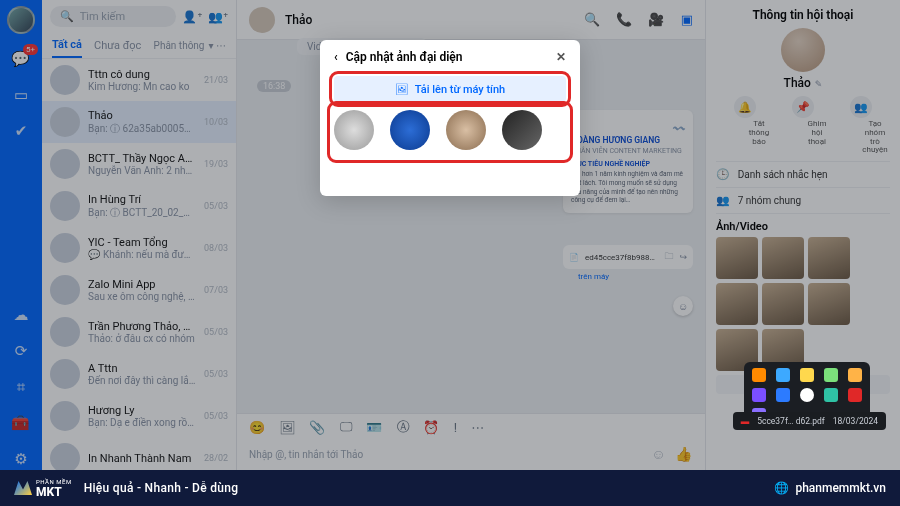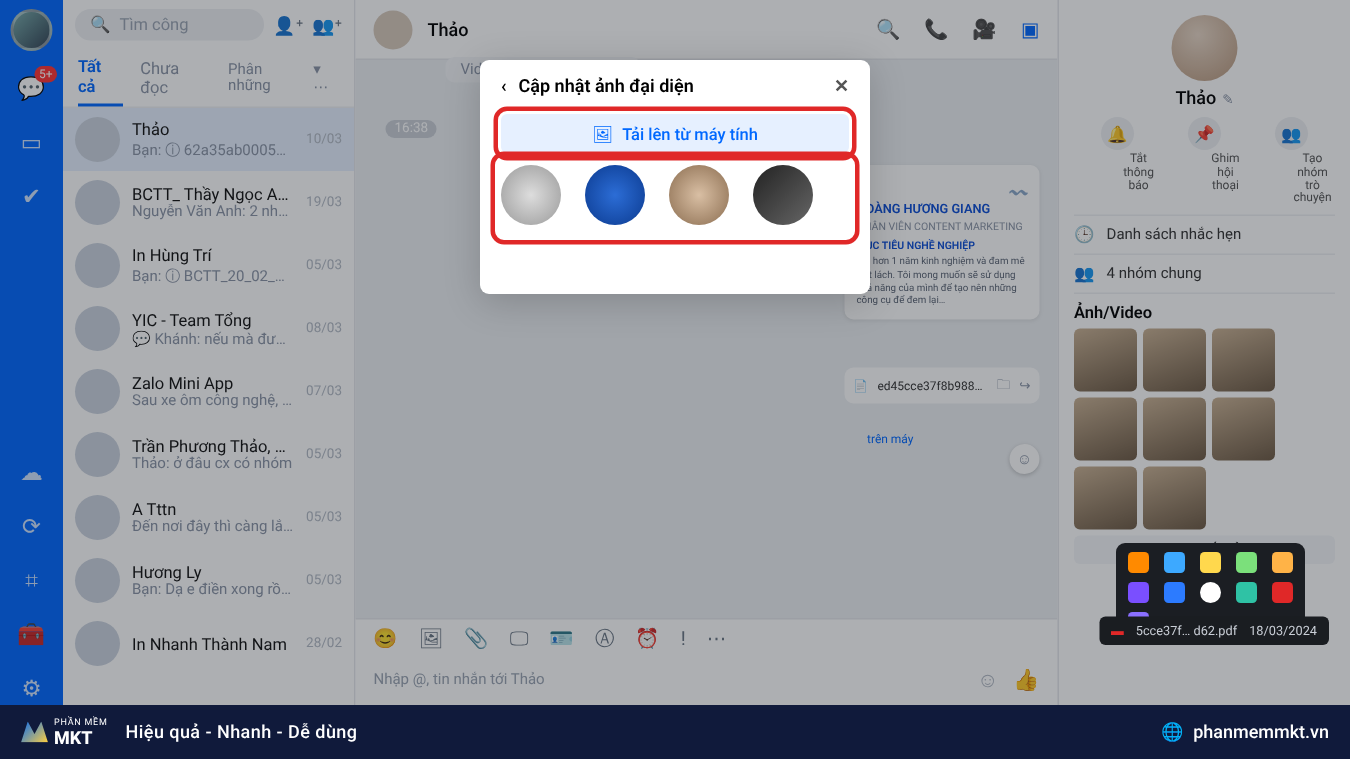--- a/index.html
+++ b/index.html
@@ -44,21 +44,21 @@
   .video-bar { position:absolute; left:60px; top:-2px; background:#f4f6f9; border-radius:6px; padding:3px 10px; font-size:10px; color:#8a94a6; }
   .time-pill { position:absolute; left:20px; top:40px; background:#c9ced6; color:#fff; font-size:9px; padding:1px 6px; border-radius:8px; }
   .card-msg { position:absolute; right:12px; top:70px; width:130px; background:#fff; border-radius:6px; padding:8px; font-size:7px; box-shadow:0 1px 3px rgba(0,0,0,.08); }
   .card-ttl { color:#0b4dd6; font-weight:600; font-size:8.5px; }
   .card-sub { color:#8a94a6; font-size:7px; margin-top:2px; }
   .card-sec { color:#0b4dd6; font-size:7px; margin-top:5px; font-weight:600; }
   .card-body { color:#5b6575; font-size:6.5px; line-height:1.35; margin-top:2px; }
   .file-line { position:absolute; right:12px; top:205px; width:130px; background:#fff; border-radius:6px; padding:4px 6px; font-size:8px; display:flex; align-items:center; gap:6px; }
   .file-nm { flex:1; color:#333; white-space:nowrap; overflow:hidden; text-overflow:ellipsis; }
   .file-ic { font-size:9px; color:#8a94a6; }
-  .on-mach { position:absolute; right:96px; top:248px; font-size:8px; color:#0068ff; }
+  .on-mach { position:absolute; right:96px; top:232px; font-size:8px; color:#0068ff; }
   .round-fab { position:absolute; right:12px; top:256px; width:20px; height:20px; border-radius:50%; background:#fff; box-shadow:0 1px 3px rgba(0,0,0,.2); display:flex; align-items:center; justify-content:center; font-size:10px; color:#8a94a6; }
   .composer-wrap { background:#fff; }
   .comp-tools { display:flex; align-items:center; gap:14px; padding:4px 12px; border-top:1px solid #e5e7eb; font-size:13px; color:#6b7785; }
   .comp-tools span { cursor:pointer; }
   .comp-input { padding:6px 12px 8px; font-size:10px; color:#9aa4b2; display:flex; align-items:center; }
   .comp-input .ri { margin-left:auto; display:flex; gap:10px; font-size:14px; color:#b3bac5; }
 
   
   .info-col { width:195px; background:#fff; border-left:1px solid #e5e7eb; padding:8px 10px; font-size:11px; overflow:hidden; }
   .info-ttl { text-align:center; font-weight:600; font-size:12px; margin-bottom:6px; }
@@ -121,31 +121,39 @@
     <div class="rail-icon">⟳</div>
     <div class="rail-icon">⌗</div>
     <div class="rail-icon">🧰</div>
     <div class="rail-icon">⚙</div>
   </div>
 
   <div class="list-col">
     <div class="search-row">
       <div class="search-box">
         <span>🔍</span>
-        <span>Tìm công</span>
+        <span>Tìm kiếm</span>
       </div>
       <span class="mini-ic">👤⁺</span>
       <span class="mini-ic">👥⁺</span>
     </div>
     <div class="tabs-row">
       <div class="tab active">Tất cả</div>
       <div class="tab">Chưa đọc</div>
-      <div class="tabs-right"><span>Phân những</span> ▾ ⋯</div>
+      <div class="tabs-right"><span>Phân thông</span> ▾ ⋯</div>
     </div>
     <div class="chat-list" id="chat-list">
+        <div class="chat-item">
+          <div class="chat-av"></div>
+          <div class="chat-txt">
+            <div class="chat-name">Tttn cô dung</div>
+            <div class="chat-prev">Kim Hương: Mn cao ko</div>
+          </div>
+          <div class="chat-time">21/03</div>
+        </div>
         <div class="chat-item sel">
           <div class="chat-av"></div>
           <div class="chat-txt">
             <div class="chat-name">Thảo</div>
             <div class="chat-prev">Bạn: ⓘ 62a35ab000587ed45cce37f…</div>
           </div>
           <div class="chat-time">10/03</div>
         </div>
         <div class="chat-item">
           <div class="chat-av"></div>
@@ -258,20 +266,21 @@
         <span>Nhập @, tin nhắn tới Thảo</span>
         <div class="ri">
           <span>☺</span>
           <span>👍</span>
         </div>
       </div>
     </div>
   </div>
 
   <div class="info-col">
+    <div class="info-ttl">Thông tin hội thoại</div>
     <div class="big-av"></div>
     <div class="info-name"><span>Thảo</span><span class="edit-ic">✎</span></div>
     <div class="actions">
       <div class="act">
           <div class="act-ic">🔔</div>
           <div class="act-lb">Tắt thông báo</div>
         </div>
       <div class="act">
           <div class="act-ic">📌</div>
           <div class="act-lb">Ghim hội thoại</div>
@@ -280,21 +289,21 @@
           <div class="act-ic">👥</div>
           <div class="act-lb">Tạo nhóm trò chuyện</div>
         </div>
     </div>
     <div class="sec-row">
         <span class="sec-ic">🕒</span>
         <span>Danh sách nhắc hẹn</span>
       </div>
     <div class="sec-row">
         <span class="sec-ic">👥</span>
-        <span>4 nhóm chung</span>
+        <span>7 nhóm chung</span>
       </div>
     <div class="sec-head">Ảnh/Video</div>
     <div class="thumbs">
       <div class="thumb"></div>
       <div class="thumb"></div>
       <div class="thumb"></div>
       <div class="thumb"></div>
       <div class="thumb"></div>
       <div class="thumb"></div>
       <div class="thumb"></div>

